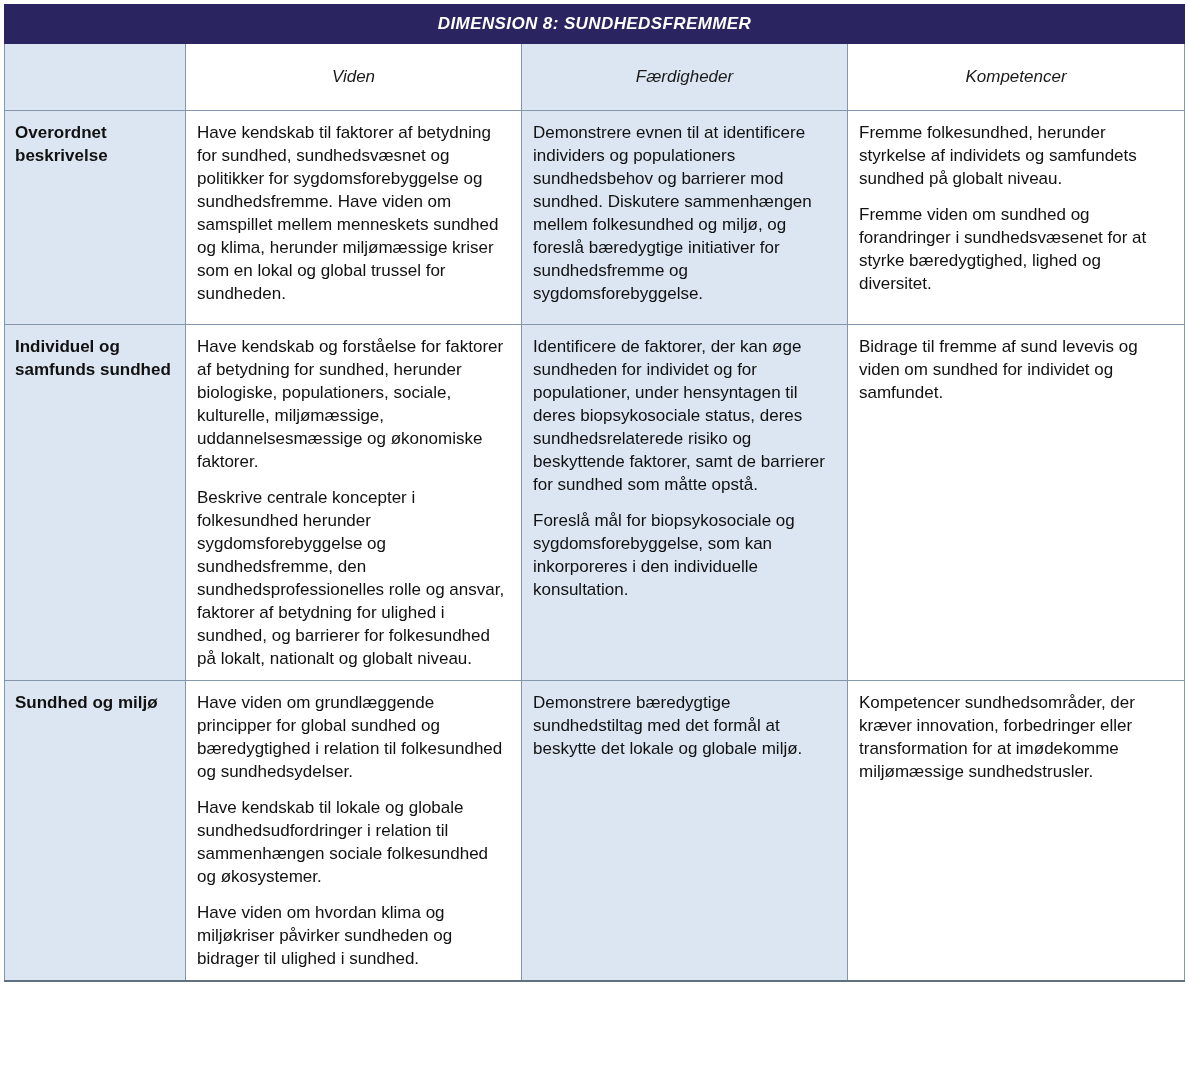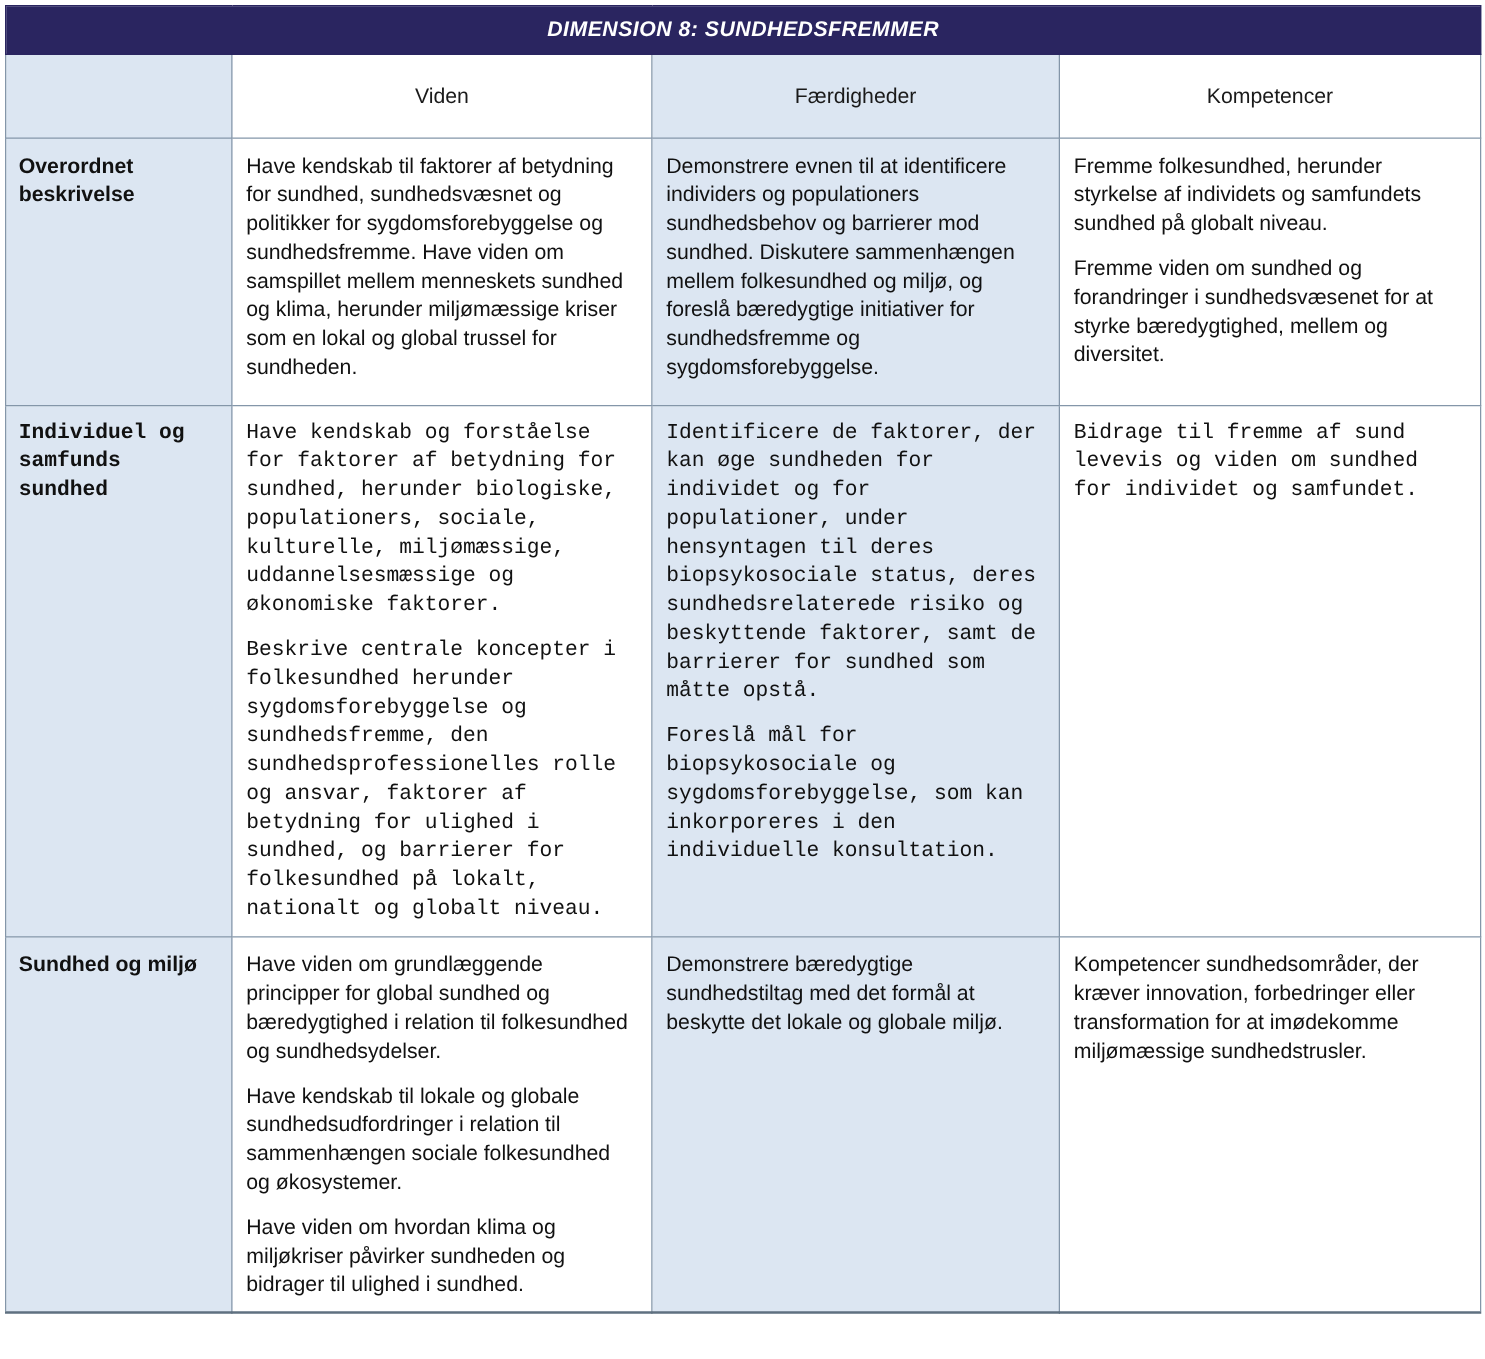--- a/index.html
+++ b/index.html
@@ -32,20 +32,21 @@
     text-align: center;
     height: 38px;
     border: 1px solid #2a2560;
     padding: 0;
     font-style: italic;
   }
   
   .header-row th {
     height: 42px;
     font-size: 17px;
+    font-style: italic;
     font-weight: 400;
     color: #1a1a1a;
     text-align: center;
     vertical-align: middle;
     background: #ffffff;
     border: 1px solid #8496a9;
     padding: 12px;
   }
   
   td.cell, th.row-label {
@@ -103,24 +104,24 @@
         <tr class="body-row emphasis" style="height: 214px;">
           <th class="row-label shade">Overordnet beskrivelse</th>
           <td class="cell">
             <p>Have kendskab til faktorer af betydning for sundhed, sundhedsvæsnet og politikker for sygdomsforebyggelse og sundhedsfremme. Have viden om samspillet mellem menneskets sundhed og klima, herunder miljømæssige kriser som en lokal og global trussel for sundheden.</p>
           </td>
           <td class="cell shade">
             <p>Demonstrere evnen til at identificere individers og populationers sundhedsbehov og barrierer mod sundhed. Diskutere sammenhængen mellem folkesundhed og miljø, og foreslå bæredygtige initiativer for sundhedsfremme og sygdomsforebyggelse.</p>
           </td>
           <td class="cell">
             <p>Fremme folkesundhed, herunder styrkelse af individets og samfundets sundhed på globalt niveau.</p>
-            <p>Fremme viden om sundhed og forandringer i sundhedsvæsenet for at styrke bæredygtighed, mellem og diversitet.</p>
+            <p>Fremme viden om sundhed og forandringer i sundhedsvæsenet for at styrke bæredygtighed, lighed og diversitet.</p>
           </td>
         </tr>
-        <tr class="body-row" style="height: 279px; font-family: Liberation Mono, monospace;">
+        <tr class="body-row" style="height: 279px;">
           <th class="row-label shade">Individuel og samfunds sundhed</th>
           <td class="cell">
             <p>Have kendskab og forståelse for faktorer af betydning for sundhed, herunder biologiske, populationers, sociale, kulturelle, miljømæssige, uddannelsesmæssige og økonomiske faktorer.</p>
             <p>Beskrive centrale koncepter i folkesundhed herunder sygdomsforebyggelse og sundhedsfremme, den sundhedsprofessionelles rolle og ansvar, faktorer af betydning for ulighed i sundhed, og barrierer for folkesundhed på lokalt, nationalt og globalt niveau.</p>
           </td>
           <td class="cell shade">
             <p>Identificere de faktorer, der kan øge sundheden for individet og for populationer, under hensyntagen til deres biopsykosociale status, deres sundhedsrelaterede risiko og beskyttende faktorer, samt de barrierer for sundhed som måtte opstå.</p>
             <p>Foreslå mål for biopsykosociale og sygdomsforebyggelse, som kan inkorporeres i den individuelle konsultation.</p>
           </td>
           <td class="cell">

